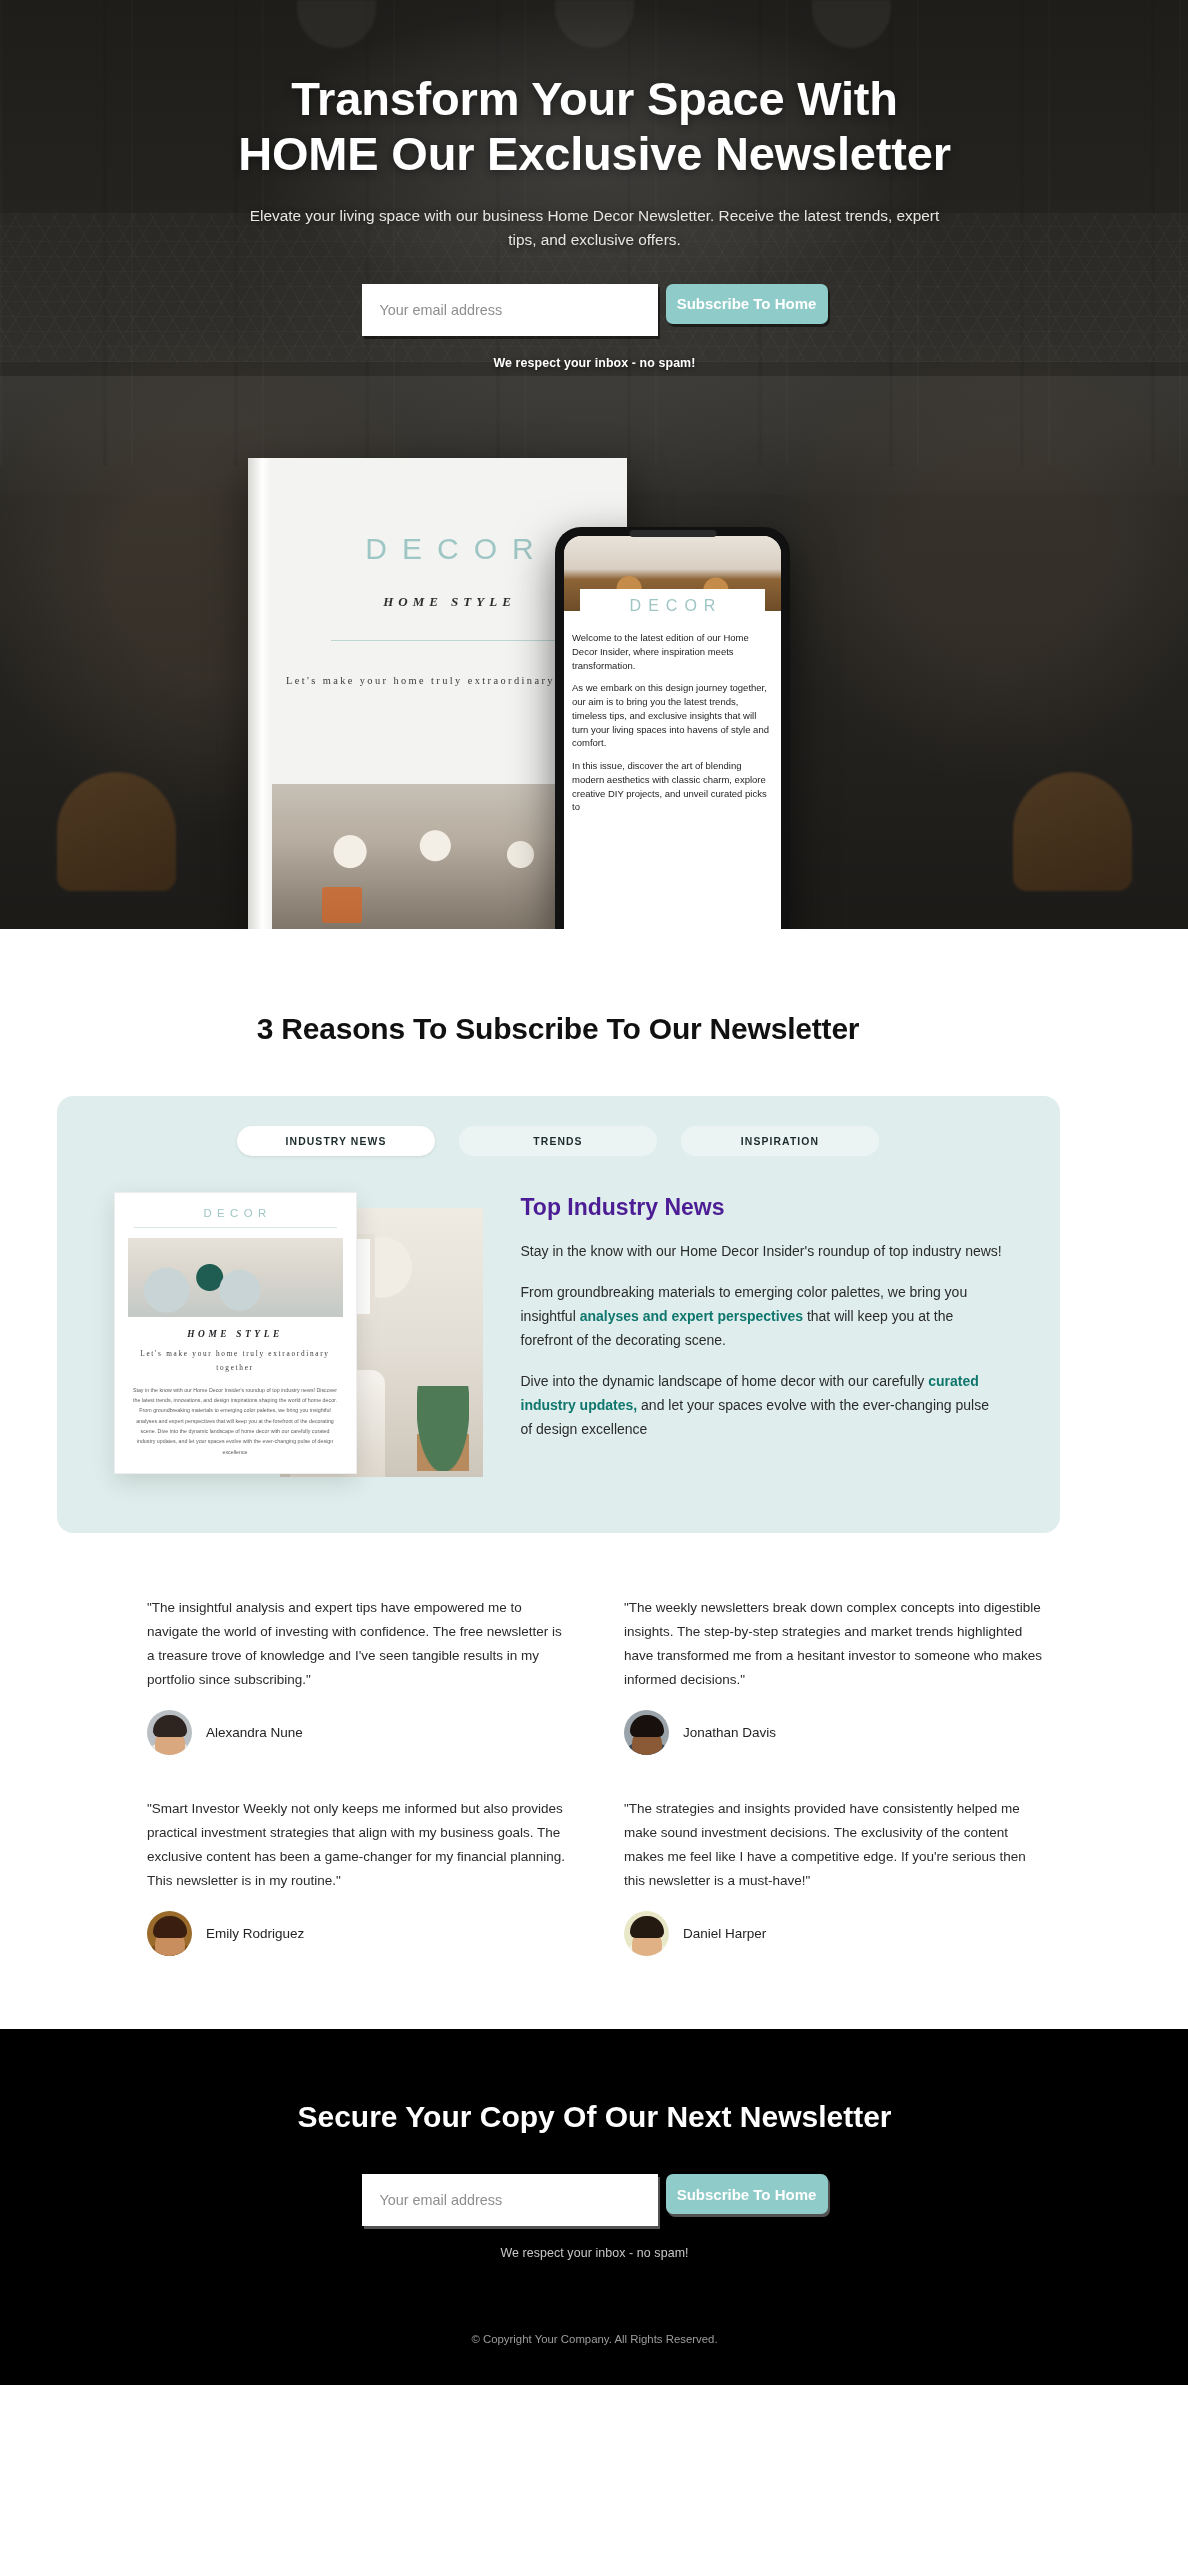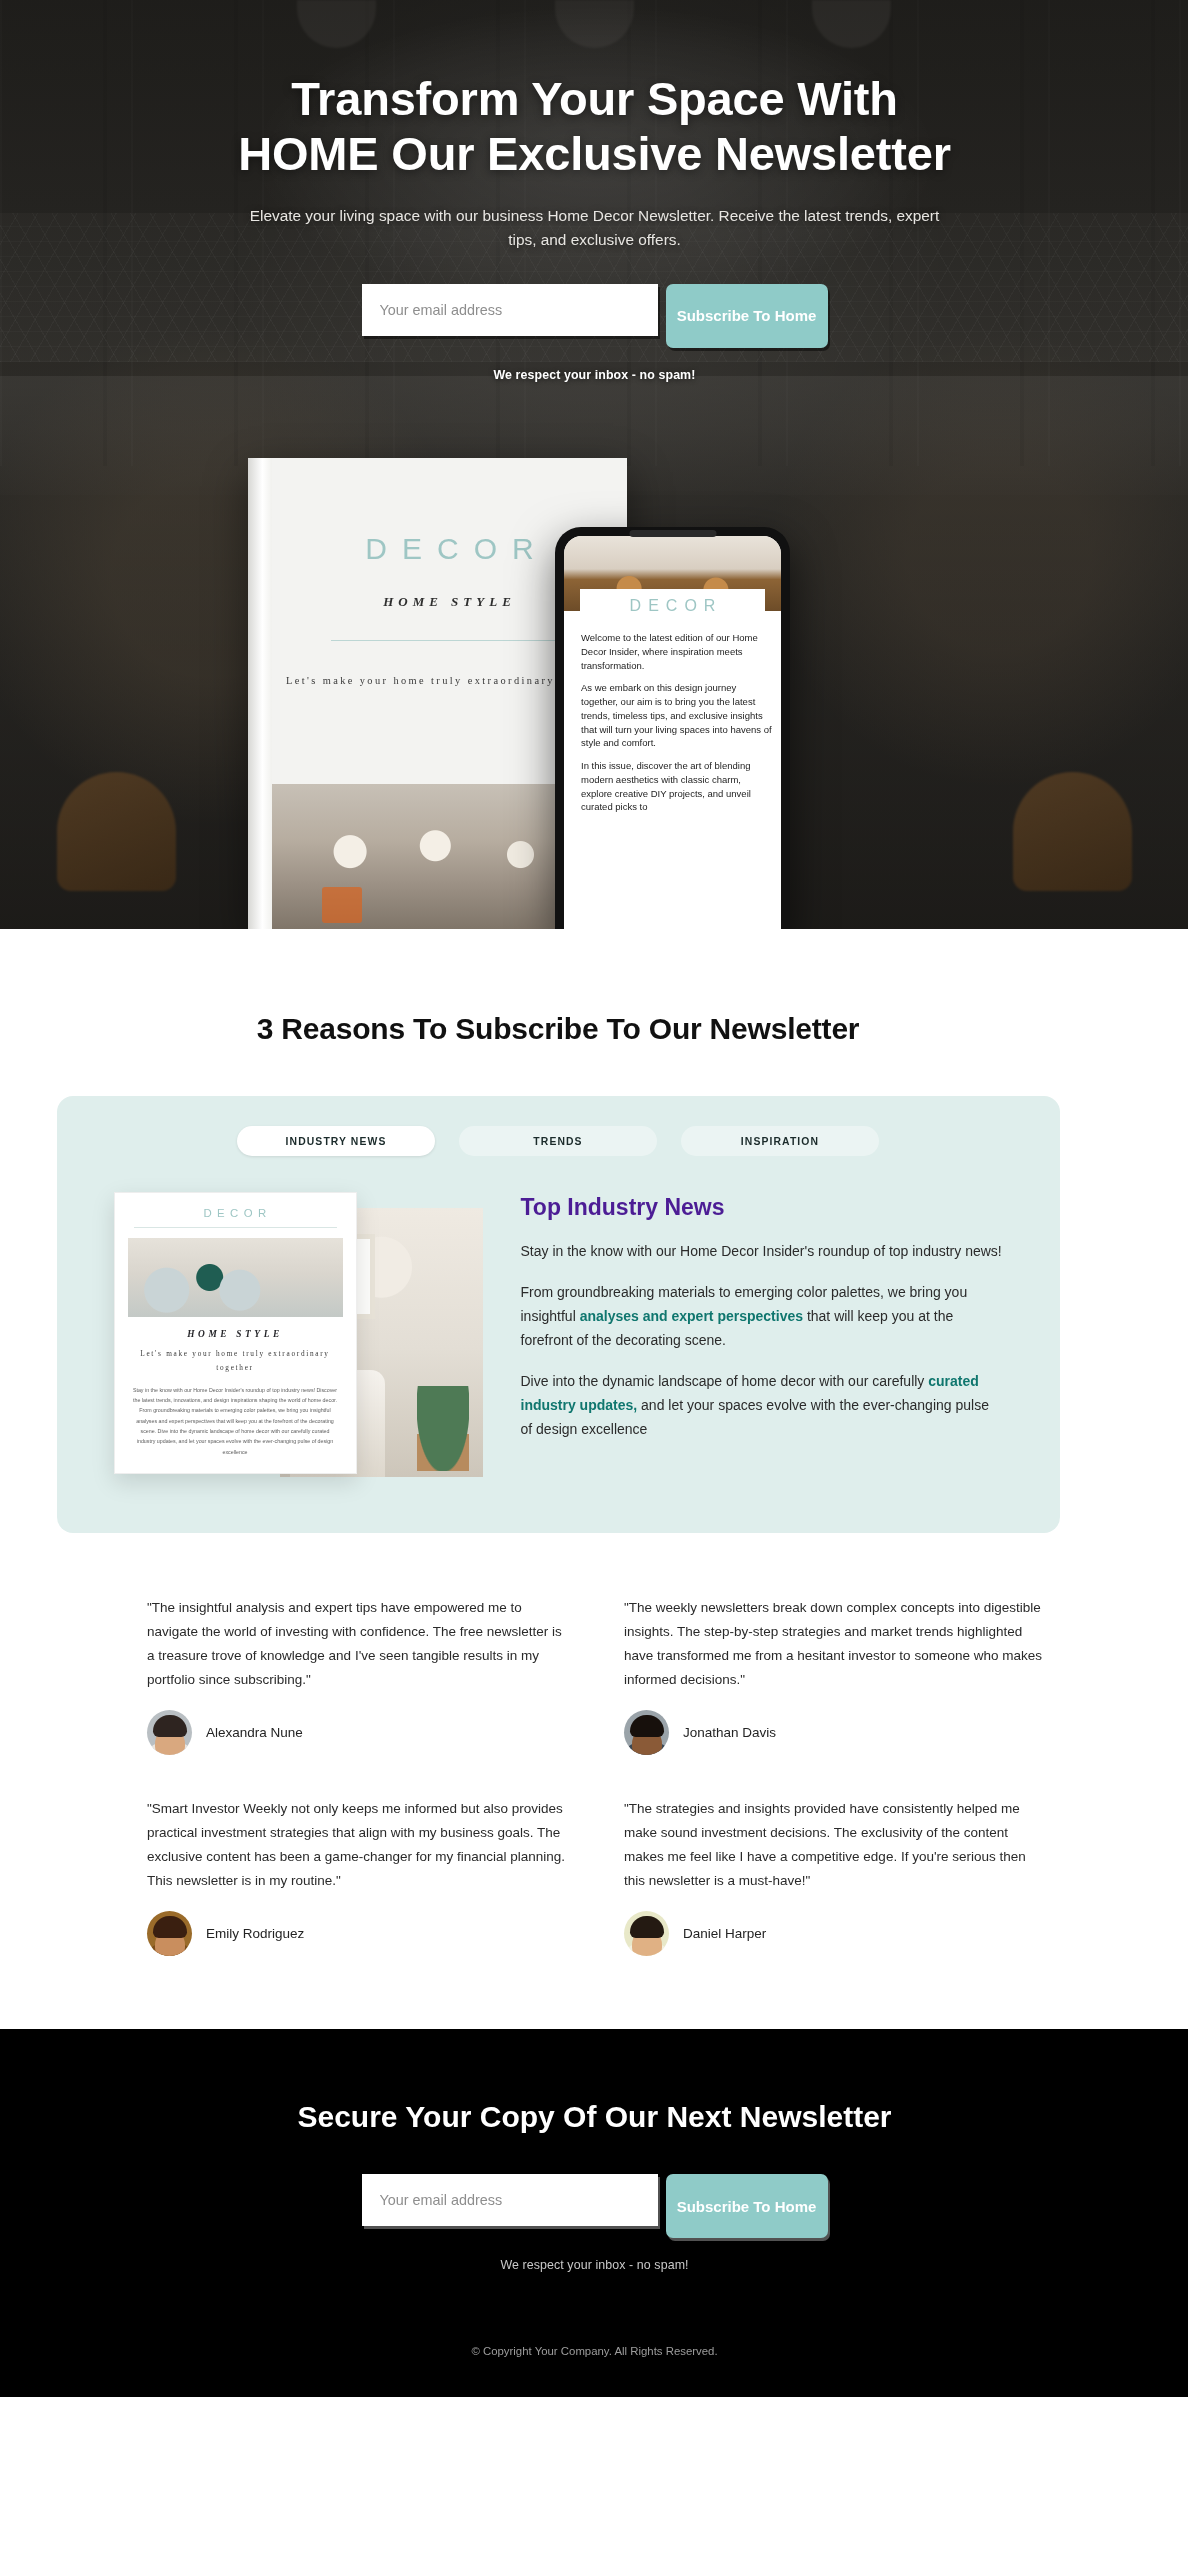--- a/index.html
+++ b/index.html
@@ -137,21 +137,21 @@
     padding: 0 18px;
     font-family: "Liberation Sans", sans-serif;
     font-size: 14.4px;
     color: #333;
     box-shadow: 2px 3px 0 rgba(0,0,0,0.45);
   }
   .email-input::placeholder { color: #8e8e8e; }
   .subscribe-btn {
     flex: 0 0 auto;
     min-width: 162px;
-    height: 64px;
+    height: 40px;
     border: none;
     border-radius: 7px;
     background: #8fcbc8;
     color: #ffffff;
     font-family: "Liberation Sans Narrow", "Liberation Sans", sans-serif;
     font-size: 15px;
     font-weight: bold;
     cursor: pointer;
     box-shadow: 2px 3px 0 rgba(0,0,0,0.45);
   }
@@ -276,21 +276,20 @@
     font-size: 16px;
     letter-spacing: 7px;
     font-weight: 300;
     padding-left: 7px;
   }
   .phone-body {
     padding: 10px 8px 0;
     font-size: 9.5px;
     line-height: 1.45;
     color: #1d1d1d;
-    margin-left: 9px;
   }
   .phone-body p { margin-bottom: 9px; }
 
   
   .reasons {
     width: 1116px;
     background: #ffffff;
     padding: 83px 0 0;
   }
   .section-title {

